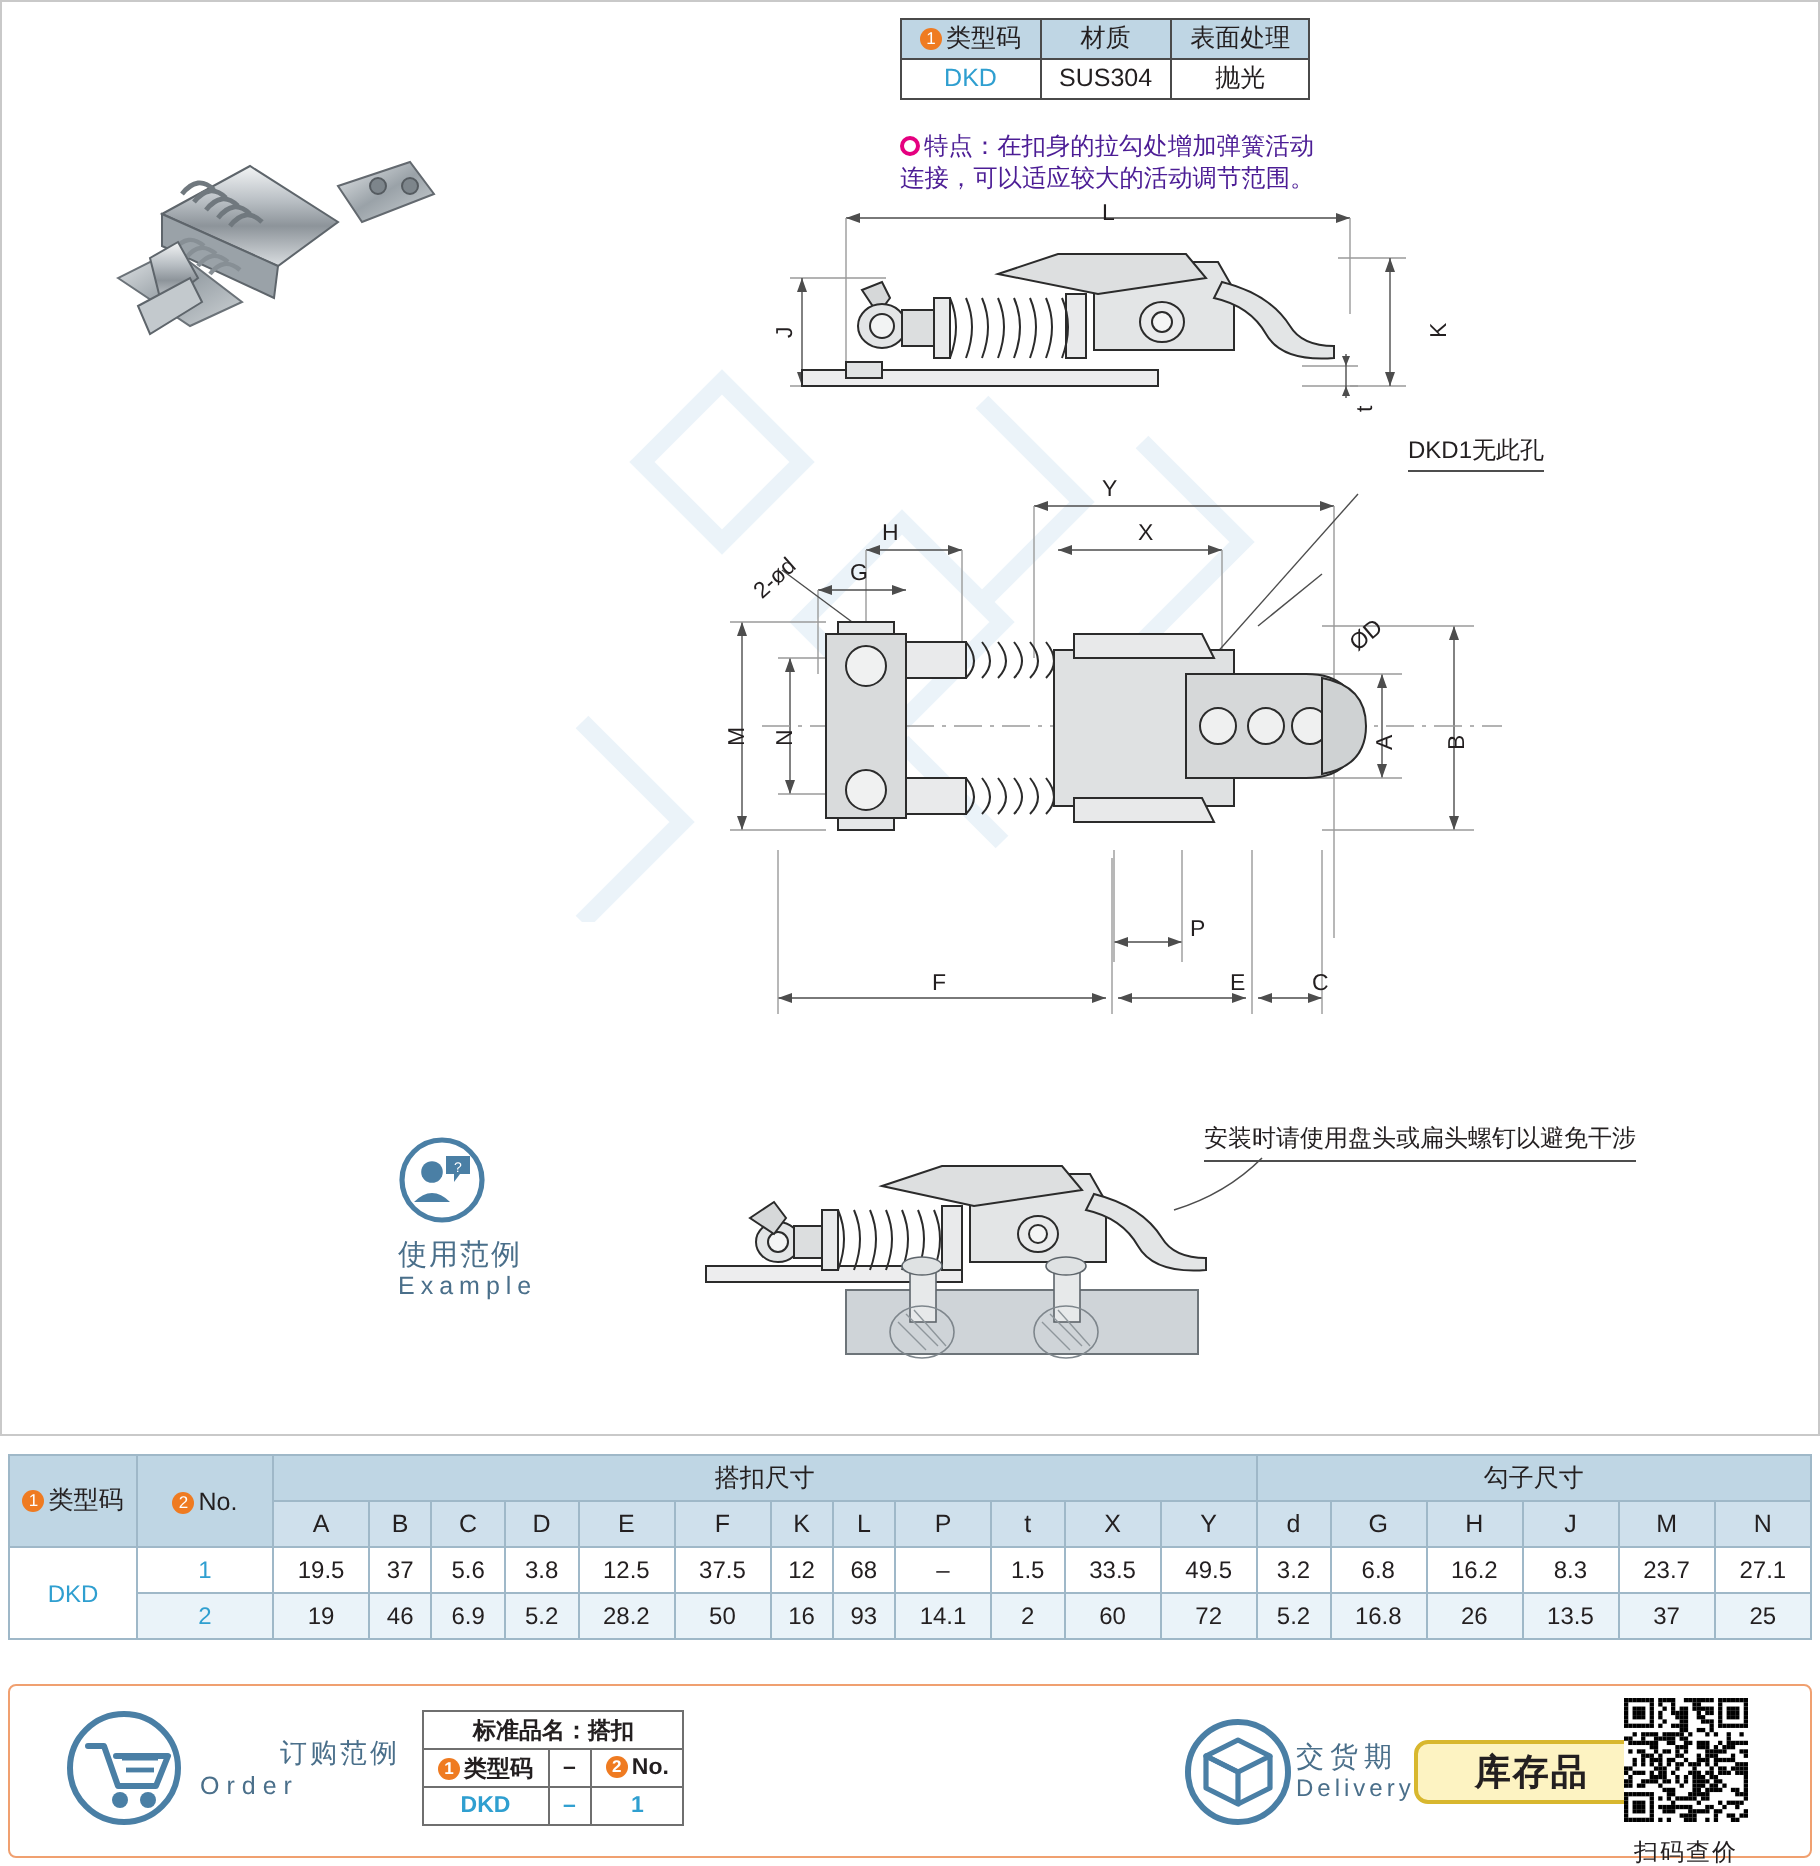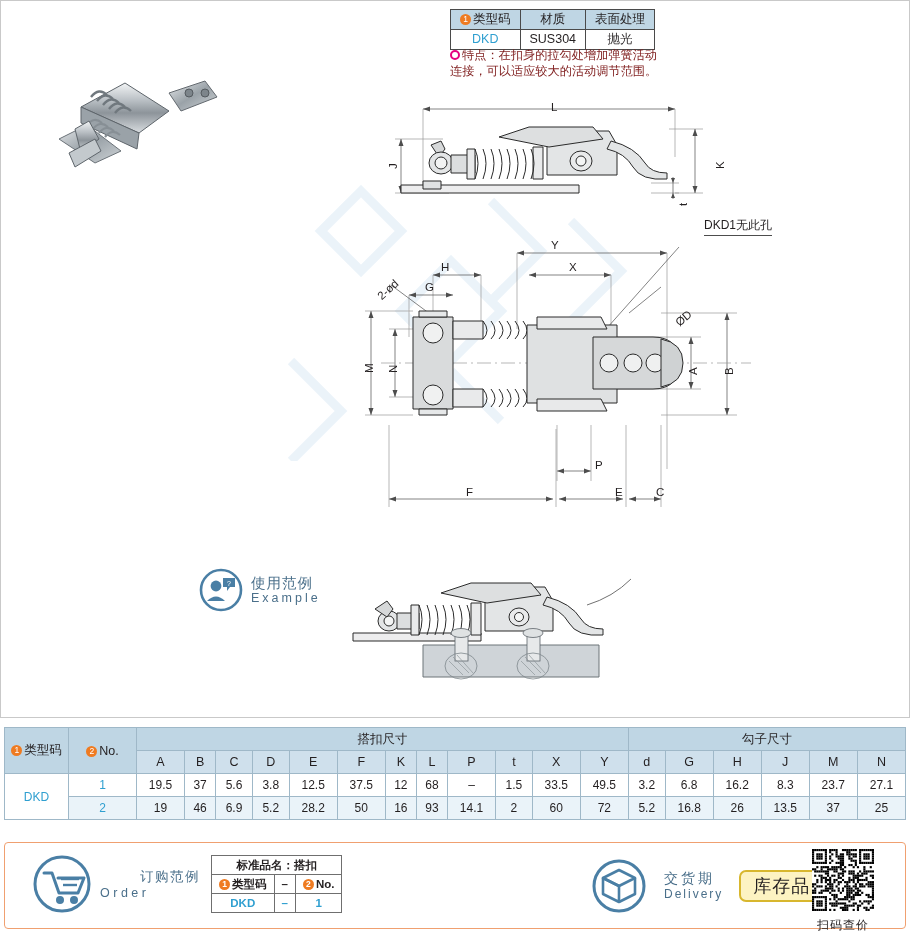--- a/index.html
+++ b/index.html
@@ -52,25 +52,25 @@
     display: inline-block;
     width: 11px; height: 11px; line-height: 11px;
     border-radius: 50%;
     background: #ef7b21; color: #fff;
     font-size: 8.5px; text-align: center;
     margin-right: 2px; vertical-align: 1px;
   }
 
   
   #feature-note {
-    position: absolute; left: 449px; top: 46px;
+    position: absolute; left: 449px; top: 64px;
     width: 218px;
     font-size: 12.2px;
     line-height: 16px;
-    color: #7f1d1d;
+    color: #4c1d95;
   }
   .dot-icon {
     display: inline-block;
     width: 10px; height: 10px;
     border: 2px solid #e5007f;
     border-radius: 50%;
     vertical-align: -1px; margin-right: 2px;
   }
 
   
@@ -85,21 +85,21 @@
   .note-txt {
     position: absolute;
     font-size: 12px;
     color: #231f20;
     white-space: nowrap;
   }
 
   
   #example-badge {
     position: absolute; left: 198px; top: 567px;
-    display: flex; align-items: center; gap: 8px;
+    display: flex; align-items: flex-start; gap: 8px; flex-direction: column;
   }
   #example-badge .label-cn { font-size: 14.5px; color: #4a6f8a; line-height: 16px; letter-spacing: 1px;}
   #example-badge .label-en { font-size: 12.5px; color: #4a6f8a; letter-spacing: 3px; line-height: 15px;}
 
   
   #spec-table {
     position: absolute; left: 4px; top: 727px;
     width: 902px;
     border-collapse: collapse;
     font-size: 12px;
@@ -140,32 +140,32 @@
   #order-table td {
     border: 1px solid #6f6f6f;
     text-align: center;
     padding: 1px 7px;
     height: 19px;
     white-space: nowrap;
     font-weight: bold;
   }
   #delivery-block {
     position: absolute; left: 585px; top: 14px;
-    display: flex; align-items: center; gap: 16px;
+    display: flex; align-items: center; gap: 0;
   }
   #delivery-block .label-cn { font-size: 14px; color: #4a6f8a; letter-spacing: 3px; line-height: 17px;}
   #delivery-block .label-en { font-size: 12px; color: #4a6f8a; letter-spacing: 2px; line-height: 15px;}
   #stock-chip {
     border: 2px solid #d8b72e;
     background: #fdf3c2;
     border-radius: 7px;
-    padding: 2px 12px;
+    padding: 2px 28px;
     font-size: 18px;
     color: #231f20;
-    font-weight: normal;
+    font-weight: bold;
     letter-spacing: 1px;
   }
   #qr-block {
     position: absolute; left: 807px; top: 6px;
     text-align: center;
   }
   #qr-caption { font-size: 12px; margin-top: 2px; letter-spacing: 1px; }
 </style>
 </head>
 <body>
@@ -446,20 +446,21 @@
       <path d="M8 33 q9 -9 18 0 z" fill="#4a7fa5"></path>
       <path d="M24 10 h12 v9 h-5 l-3 4 v-4 h-4 z" fill="#4a7fa5"></path>
       <text x="30" y="18" font-size="7" fill="#fff" text-anchor="middle" font-family="Liberation Sans, sans-serif">?</text>
     </svg>
     <div>
       <div class="label-cn">使用范例</div>
       <div class="label-en">Example</div>
     </div>
   </div>
 
+  <div class="note-txt" style="left:601px;top:560px;border-bottom:1px solid #4d4d4d;padding-bottom:2px;">安装时请使用盘头或扁头螺钉以避免干涉</div>
 
   <svg style="position:absolute;left:330px;top:570px;width:340px;height:120px" viewBox="0 0 340 120">
     <g stroke="#4d4d4d" stroke-width="0.8" fill="none">
 
       <path d="M300 8 q-18 18 -44 26"></path>
     </g>
 
     <path d="M92 74 L268 74 L268 106 L92 106 Z" fill="#cfd4d8" stroke="#6d7479" stroke-width="1"></path>
 
     <g stroke="#2b2b2b" stroke-width="1" fill="#e3e5e6">

